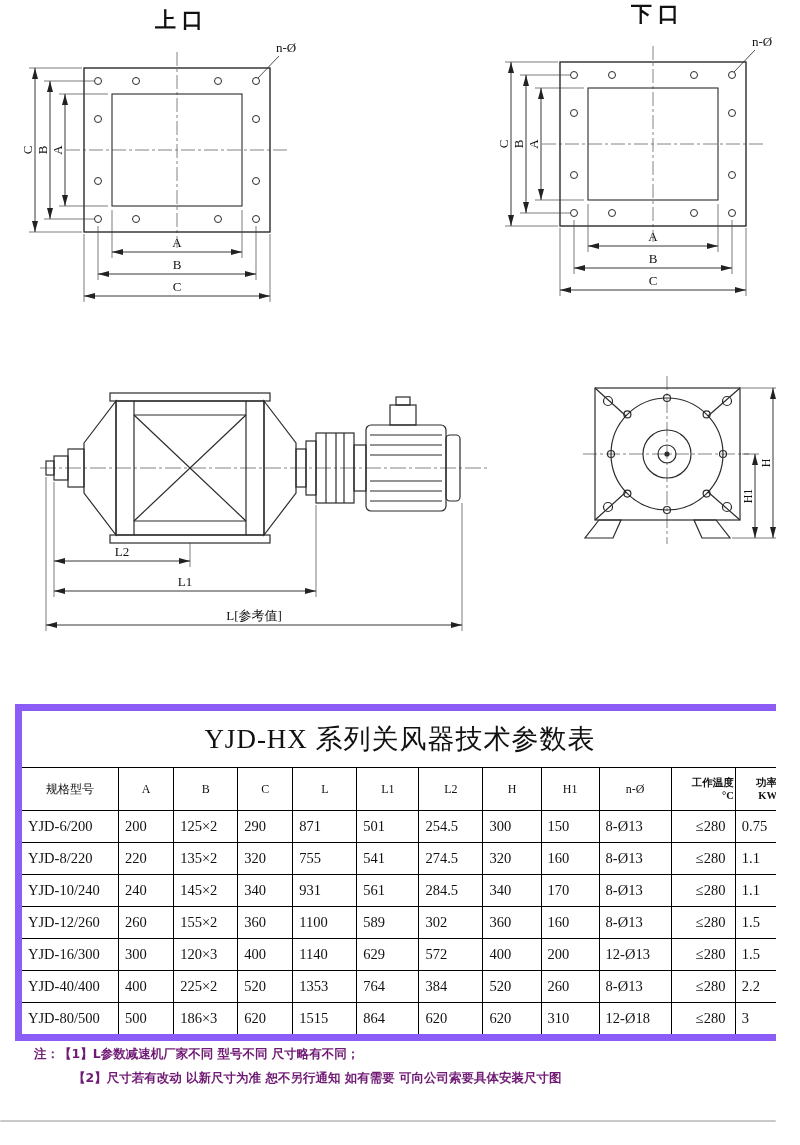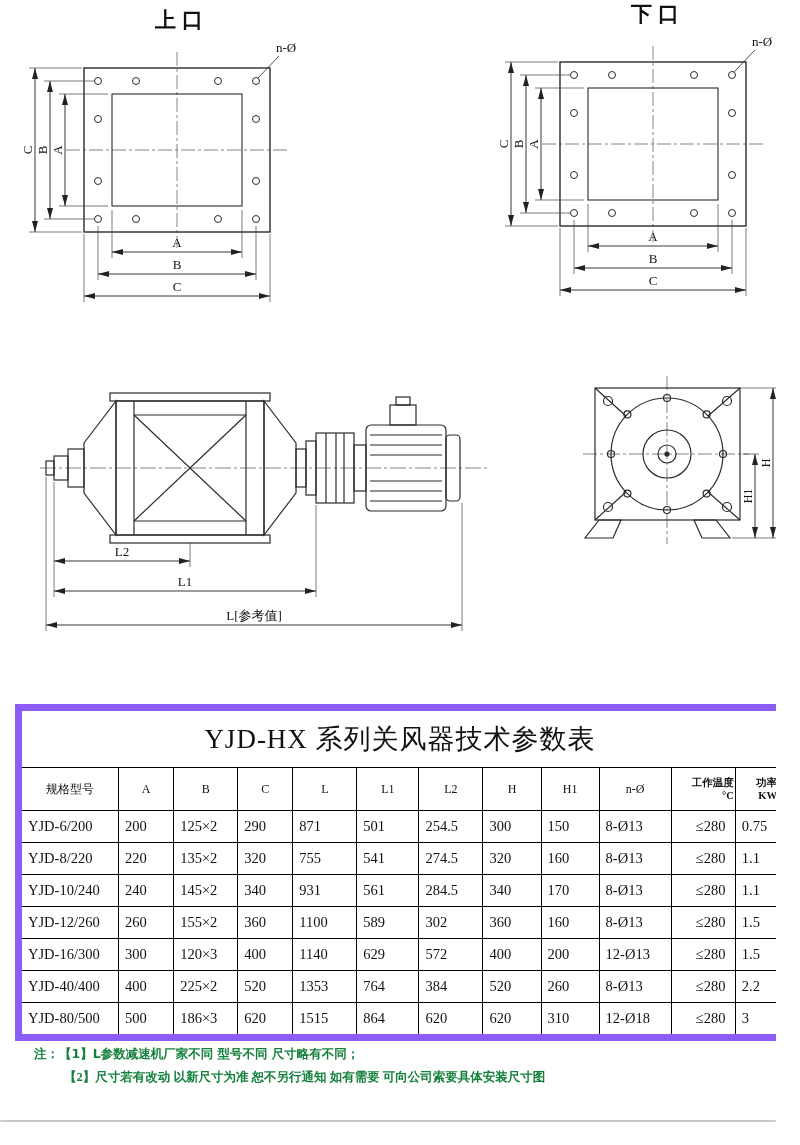--- a/index.html
+++ b/index.html
@@ -15,22 +15,22 @@
                 table-layout:fixed;border:7px solid #8b5cf6;background:#fff;margin-top:14px;}
   .params-table th,.params-table td{border:1px solid #000;overflow:hidden;white-space:nowrap;}
   .title-cell{height:54px;text-align:center;font-size:27px;font-weight:400;letter-spacing:1px;}
   .header-row th{height:40px;text-align:center;font-size:12px;font-weight:400;}
   .header-row th.two-line{font-size:10.5px;line-height:1.25;font-weight:700;}
   .two-line .hl{display:block;text-align:right;}
   .data-row td{height:31px;font-size:14.5px;padding:0 0 0 6px;text-align:left;}
   .data-row td:nth-child(11){padding-left:24px;}
 
   .notes{position:absolute;left:34px;top:1042px;font-size:12.5px;font-weight:700;line-height:1.9;
-         font-family:"DejaVu Sans","Liberation Sans",sans-serif;color:#15803d;}
-  .note-indent{margin-left:30px;font-family:Liberation Serif, serif;}
+         font-family:"DejaVu Sans","Liberation Sans",sans-serif;color:#701a75;}
+  .note-indent{margin-left:39px;}
   .bottom-rule{position:absolute;left:0;top:1120px;width:800px;height:2px;background:#c9c9c9;}
 </style>
 </head>
 <body>
 
 <div class="page">
 
   <div class="drawing" style="left:22px;top:6px;">
     <div class="d-title">上口</div>
     <svg width="320" height="278" viewBox="0 0 320 278">

